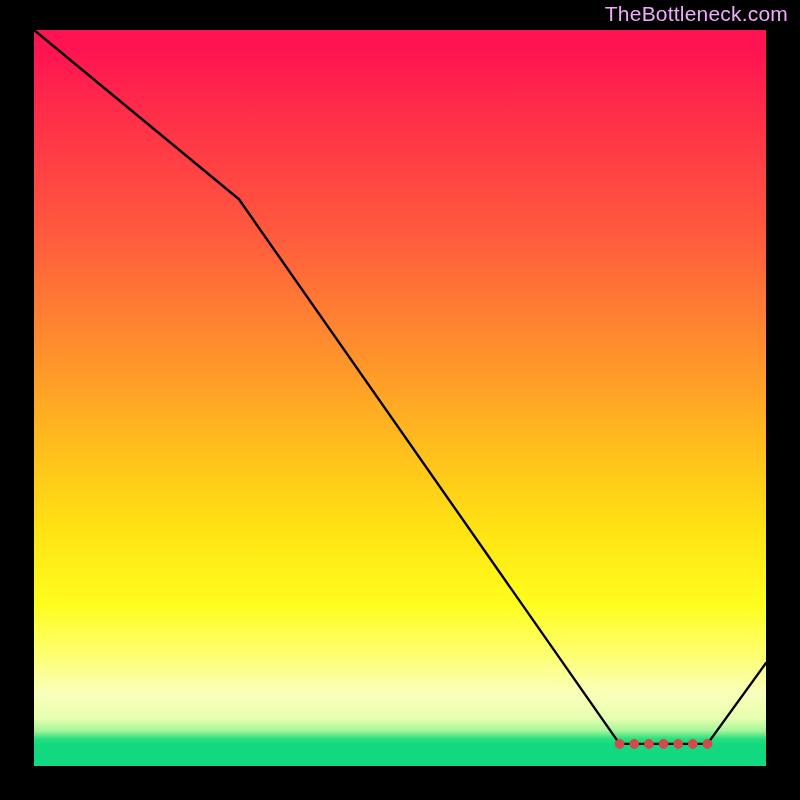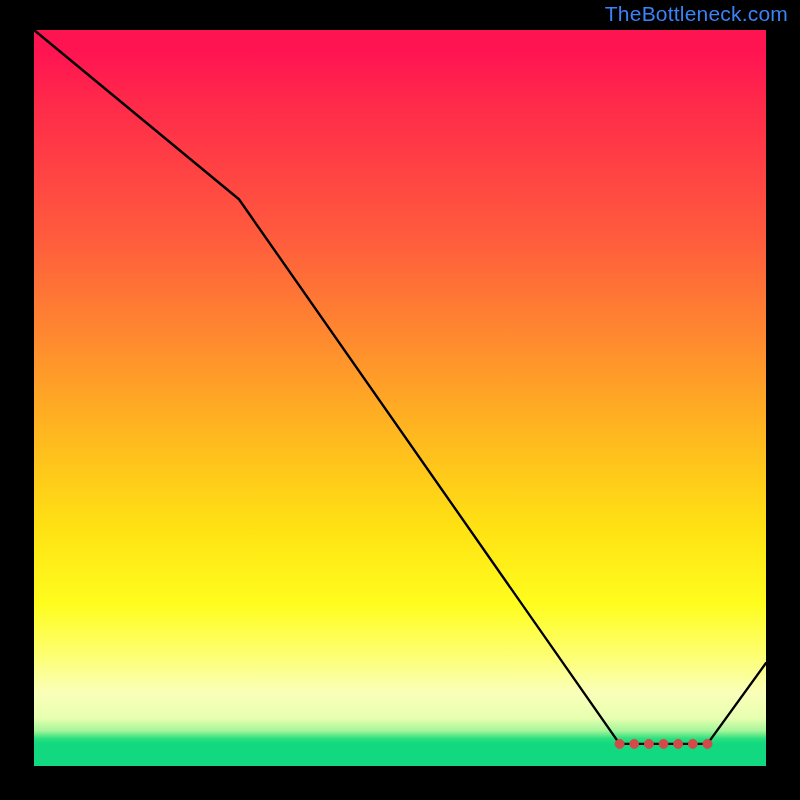--- a/index.html
+++ b/index.html
@@ -14,21 +14,21 @@
   .wrap {
     position: relative;
     width: 800px;
     height: 800px;
     background: #000;
   }
   .credit {
     position: absolute;
     top: 2px;
     right: 12px;
-    color: #3b82f6;
+    color: #f0abfc;
     font-size: 21px;
     letter-spacing: 0.2px;
     user-select: none;
     text-align: right;
   }
   .plot {
     position: absolute;
     left: 34px;
     top: 30px;
     width: 732px;   

